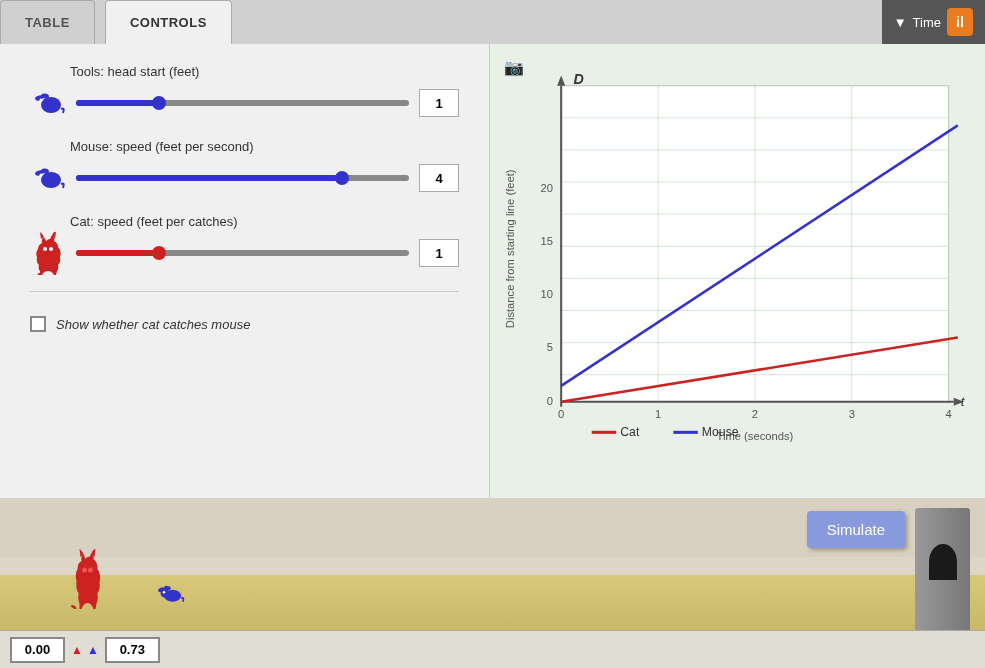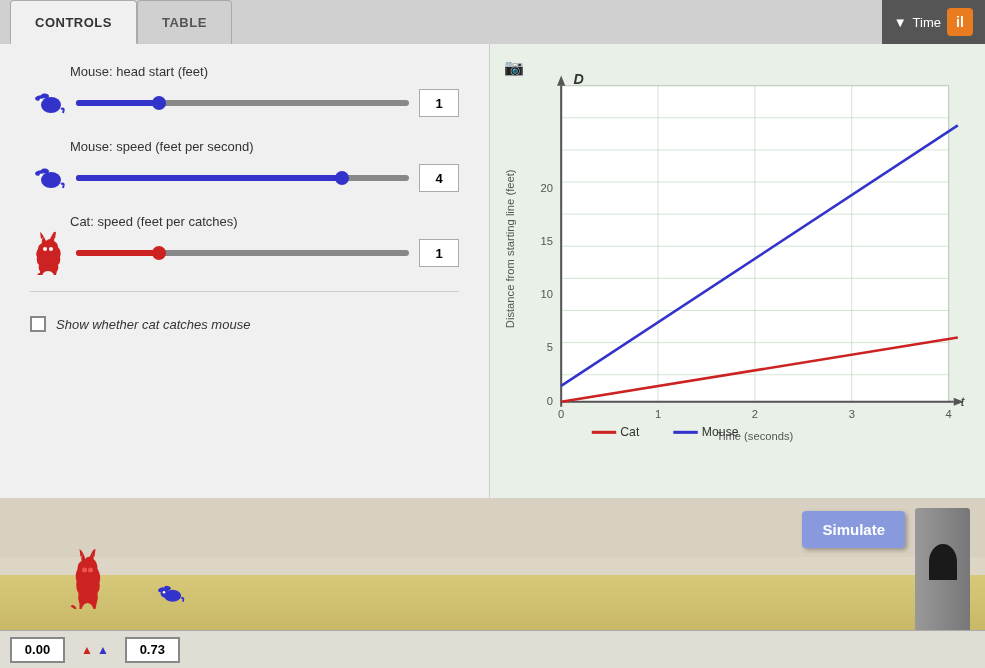--- a/index.html
+++ b/index.html
@@ -267,59 +267,59 @@
 
     .simulate-btn {
       position: absolute;
       right: 80px;
       bottom: 120px;
       background: #8899dd;
       color: white;
       border: none;
       padding: 10px 20px;
       font-size: 15px;
-      font-weight: bold;
+      font-weight: normal;
       border-radius: 4px;
       cursor: pointer;
       box-shadow: 2px 2px 4px rgba(0,0,0,0.3);
     }
 
     
     .svg-chart {
       width: 100%;
       height: 100%;
     }
   </style>
 </head>
 <body>
 
 <div class="main-container">
 
   <div class="top-bar">
+    <div class="tab tab-table">
+      <span>TABLE</span>
+    </div>
     <div class="tab tab-controls">
       <span>CONTROLS</span>
-    </div>
-    <div class="tab tab-table">
-      <span>TABLE</span>
     </div>
     <div class="tools-btn">
       <span>▼</span>
       <span>Time</span>
       <div class="tools-icon">
         <span>il</span>
       </div>
     </div>
   </div>
 
   <div class="middle-section">
 
     <div class="controls-panel">
 
       <div class="control-row">
-        <div class="control-label">Mouse: head start (feet)</div>
+        <div class="control-label">Tools: head start (feet)</div>
         <div class="control-input-row">
           <div class="animal-icon">
 
             <svg width="34" height="28" viewBox="0 0 34 28">
               <ellipse cx="20" cy="16" rx="10" ry="8" fill="#3333cc"></ellipse>
               <circle cx="12" cy="12" rx="5" ry="5" fill="#3333cc"></circle>
               <ellipse cx="8" cy="9" rx="4" ry="2.5" fill="#3333cc" transform="rotate(-20 8 9)"></ellipse>
               <ellipse cx="14" cy="7" rx="4" ry="2.5" fill="#3333cc" transform="rotate(10 14 7)"></ellipse>
               <path d="M30 20 Q34 18 32 24" stroke="#3333cc" stroke-width="2" fill="none"></path>
               <circle cx="10" cy="11" r="1.5" fill="white"></circle>
@@ -481,21 +481,21 @@
         <circle cx="11" cy="13" r="5" fill="#3333cc"></circle>
         <ellipse cx="7" cy="9" rx="4" ry="2.5" fill="#3333cc" transform="rotate(-20 7 9)"></ellipse>
         <ellipse cx="14" cy="7" rx="4" ry="2.5" fill="#3333cc" transform="rotate(10 14 7)"></ellipse>
         <path d="M30 19 Q34 17 32 23" stroke="#3333cc" stroke-width="2" fill="none"></path>
         <circle cx="10" cy="12" r="1.5" fill="white"></circle>
       </svg>
     </div>
 
     <button class="simulate-btn">Simulate</button>
 
-    <div style="position:absolute; bottom:0; left:0; right:0; height:38px; background:#e0ddd5; border-top:1px solid #aaa; display:flex; align-items:center; padding:0 10px; gap:16px;">
+    <div style="position:absolute; bottom:0; left:0; right:0; height:38px; background:#e0ddd5; border-top:1px solid #aaa; display:flex; align-items:center; padding:0 10px; gap:6px;">
       <div class="position-box">0.00</div>
       <div class="arrow-indicator">
         <span class="arrow-red">▲</span>
         <span class="arrow-blue">▲</span>
       </div>
       <div class="position-box">0.73</div>
     </div>
 
   </div>
 

